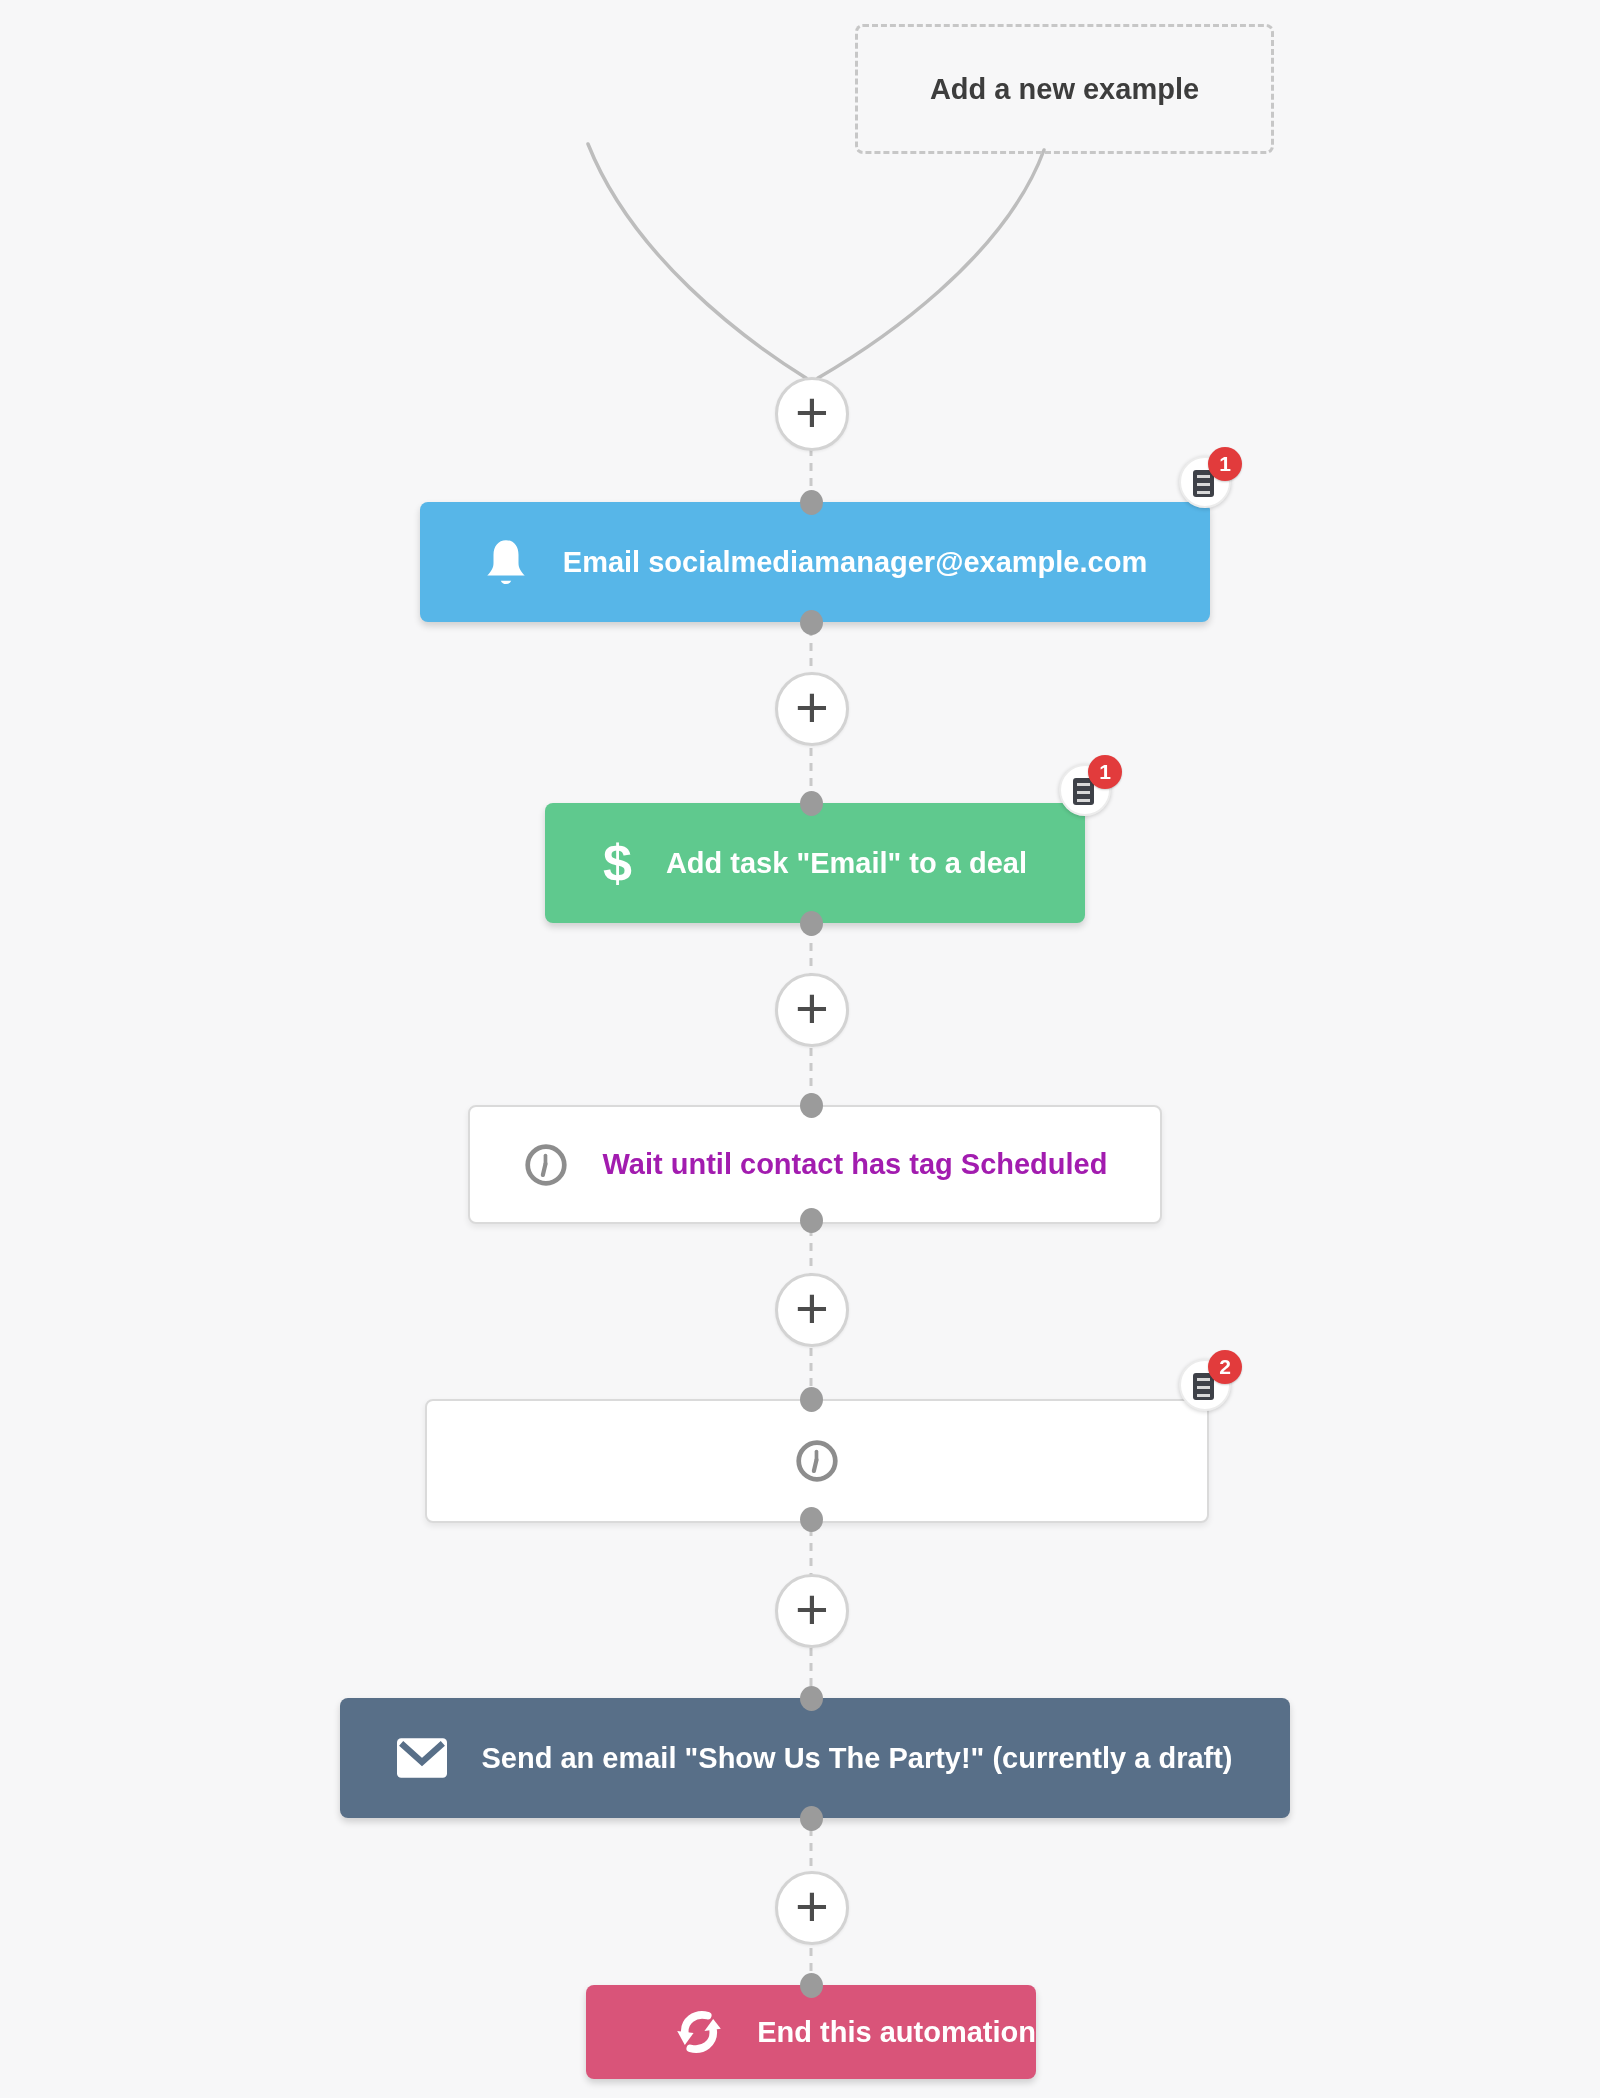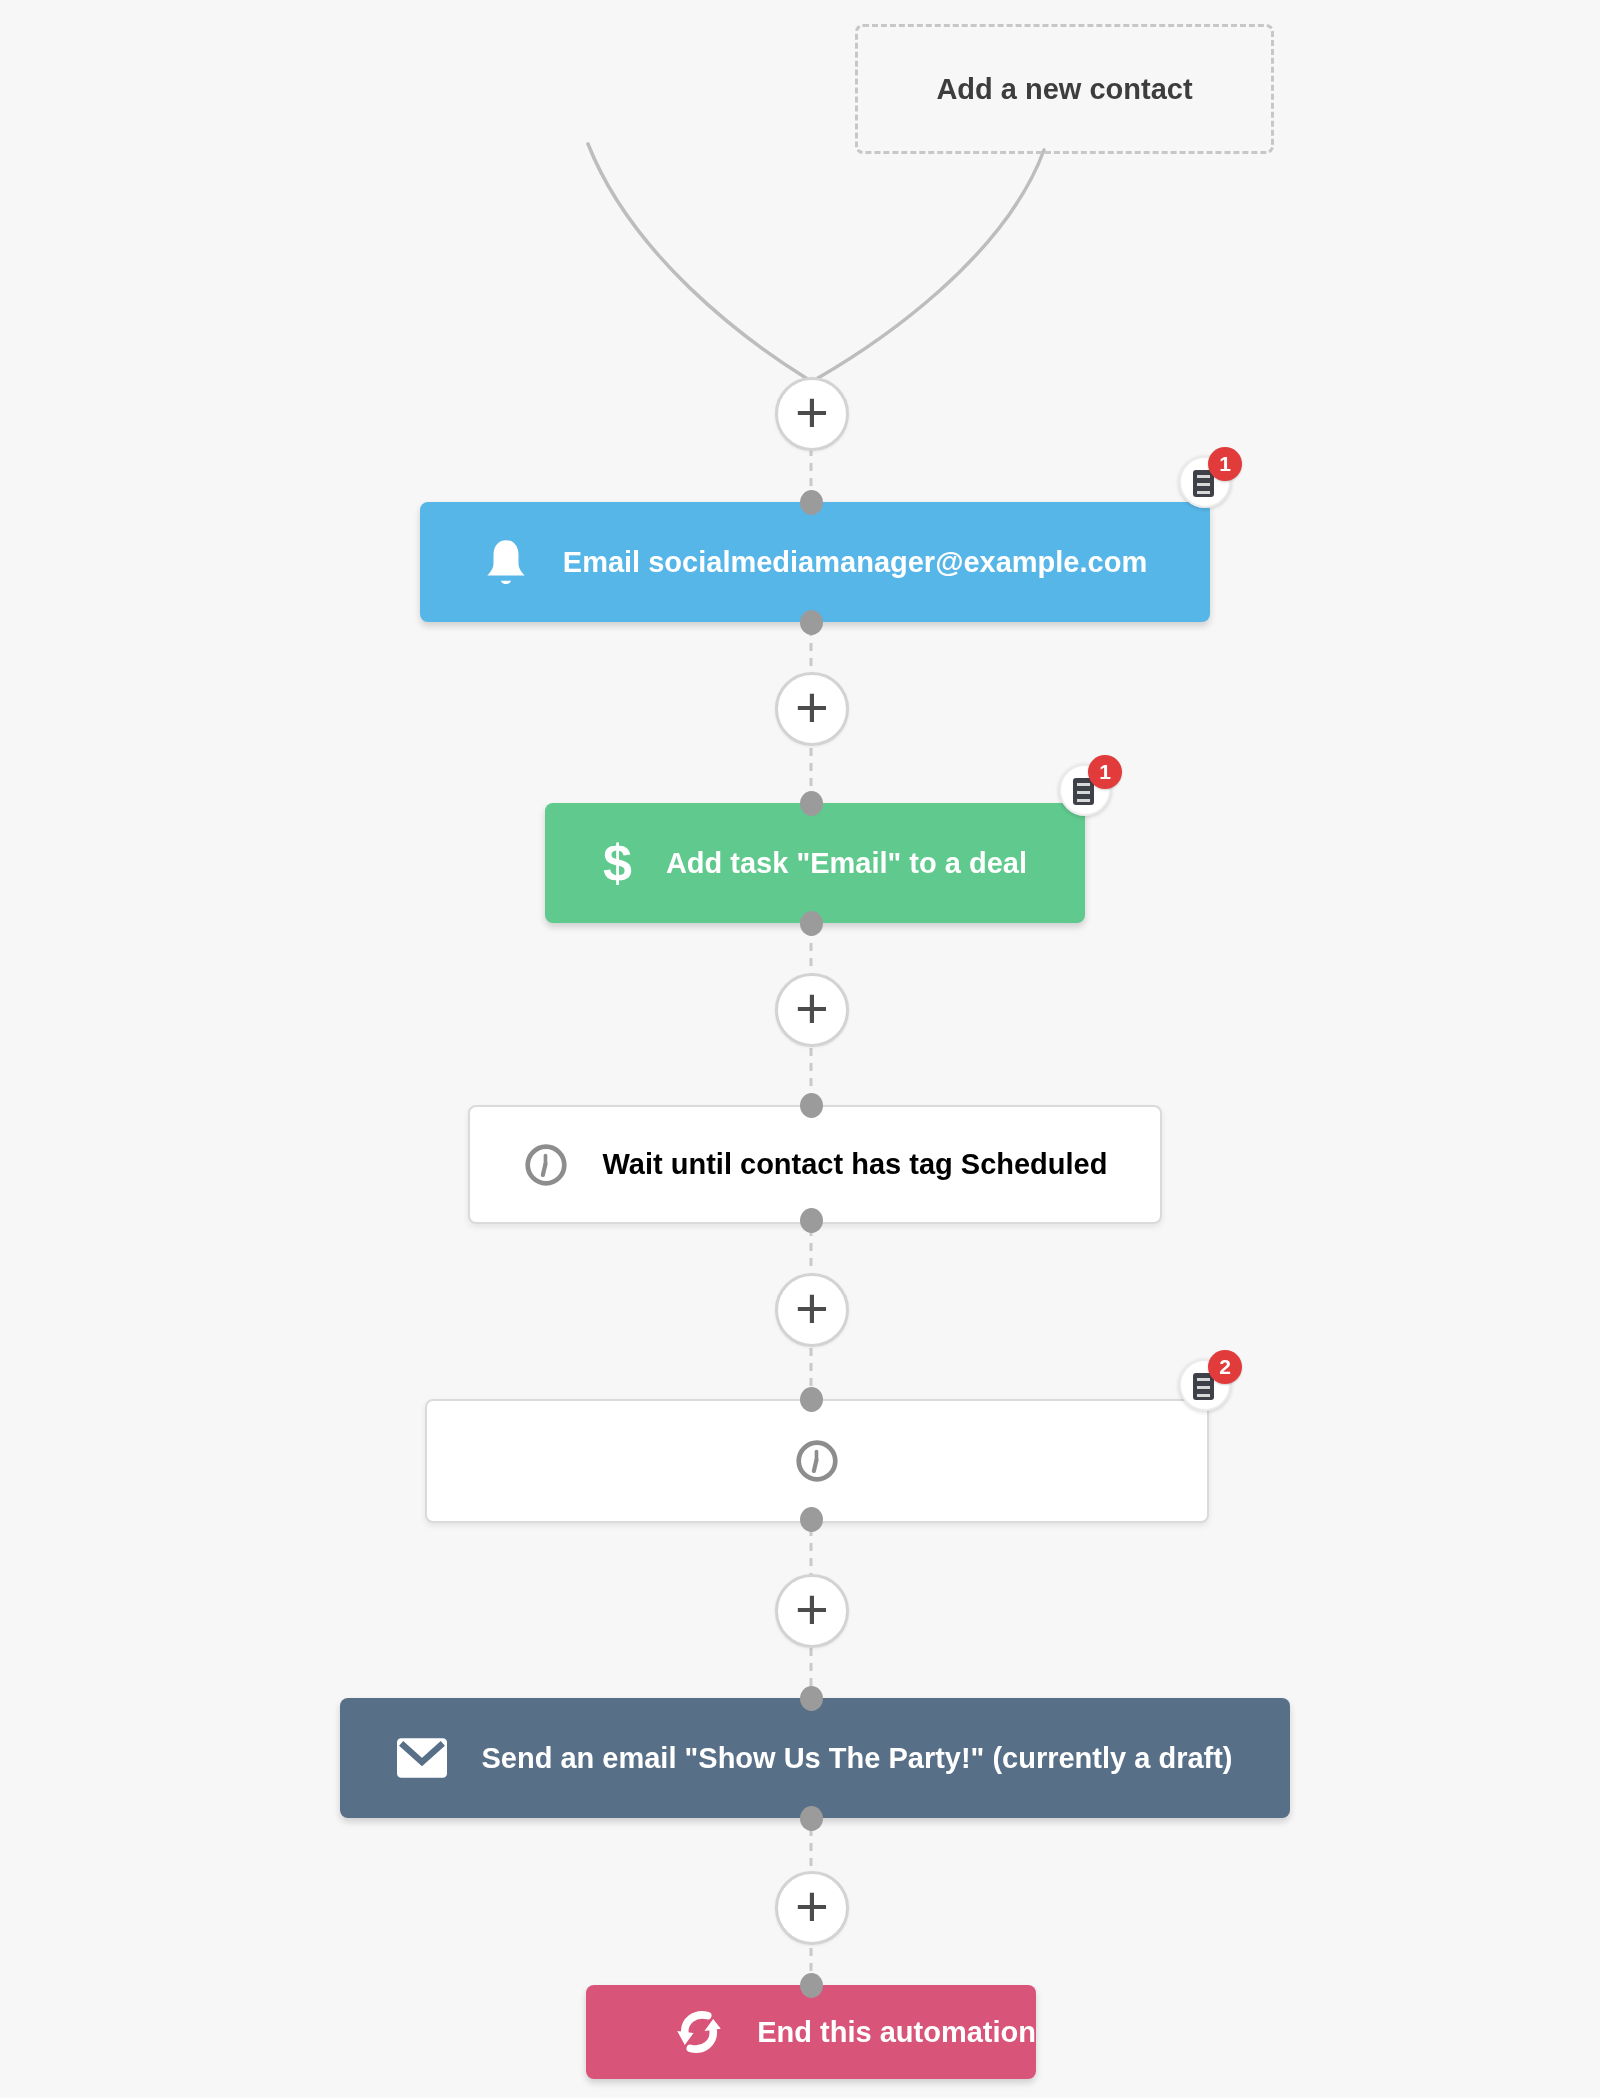--- a/index.html
+++ b/index.html
@@ -11,21 +11,21 @@
   .trigger{position:absolute;display:flex;align-items:center;justify-content:center;
     background:#ffffff;border:2px solid #e3e3e3;border-radius:8px;
     box-shadow:0 3px 6px rgba(0,0,0,.07);z-index:1;
     font-size:29px;font-weight:bold;color:#3d3d3d;text-align:center;}
   .trigger.dashed{background:transparent;border:3px dashed #c7c7c7;box-shadow:none;}
 
   
   .node{position:absolute;display:flex;align-items:center;justify-content:center;gap:34px;
     border-radius:8px;z-index:1;font-size:29px;font-weight:bold;color:#ffffff;
     box-shadow:0 4px 7px rgba(0,0,0,.16);}
-  .node.outline{background:#ffffff;border:2px solid #dadada;color:#000000;
+  .node.outline{background:#ffffff;border:2px solid #dadada;color:#a21caf;
     box-shadow:0 3px 6px rgba(0,0,0,.08);}
   .node .lbl{white-space:nowrap;}
 
   
   .plus-btn{position:absolute;width:74px;height:74px;border-radius:50%;background:#ffffff;
     border:3px solid #d3d3d3;box-sizing:border-box;z-index:2;
     display:flex;align-items:center;justify-content:center;
     box-shadow:0 1px 3px rgba(0,0,0,.07);}
   .plus-btn .plus{font-size:58px;font-weight:400;color:#4c4c4c;line-height:1;margin-top:-4px;}
 
@@ -51,21 +51,21 @@
 
 <div class="canvas">
 
   <svg class="connectors" width="1600" height="2098" viewBox="0 0 1600 2098">
     <path d="M588 144 C632 255, 742 338, 806 378" fill="none" stroke="#bdbdbd" stroke-width="3.5" stroke-linecap="round"></path>
     <path d="M1044 150 C1004 258, 880 342, 818 378" fill="none" stroke="#bdbdbd" stroke-width="3.5" stroke-linecap="round"></path>
     <line x1="811" y1="448" x2="811" y2="1986" stroke="#c9c9c9" stroke-width="3" stroke-dasharray="8 7"></line>
   </svg>
 
   <div class="trigger dashed" style="left:855px;top:24px;width:413px;height:124px;">
-    <span class="lbl">Add a new contact</span>
+    <span class="lbl">Add a new example</span>
   </div>
 
   <div class="plus-btn" style="left:775px;top:377px;">
       <span class="plus">+</span>
     </div>
   <div class="plus-btn" style="left:775px;top:672px;">
       <span class="plus">+</span>
     </div>
   <div class="plus-btn" style="left:775px;top:973px;">
       <span class="plus">+</span>

